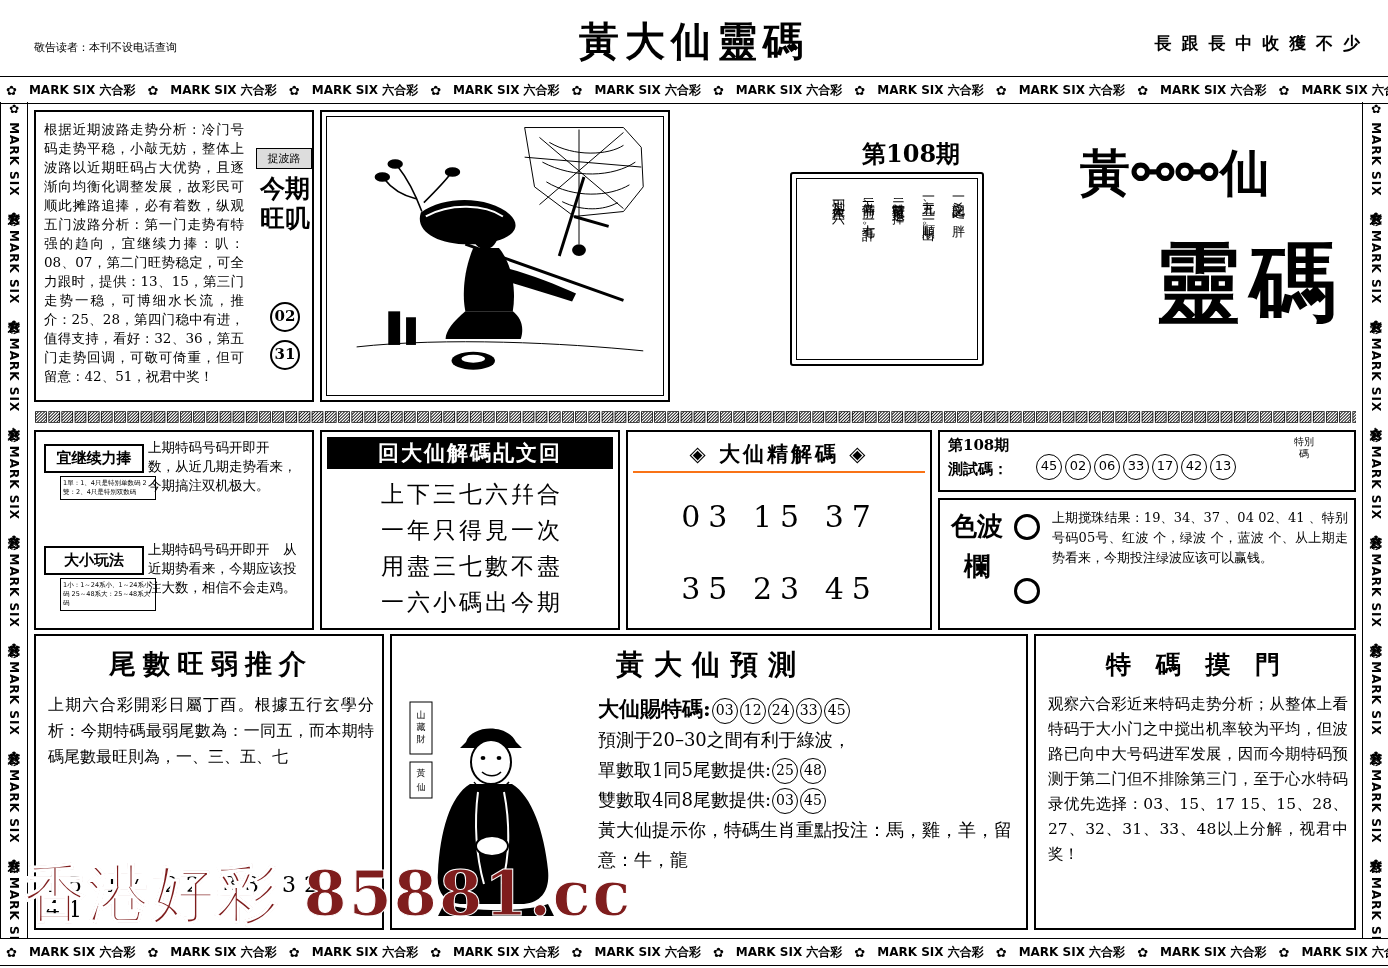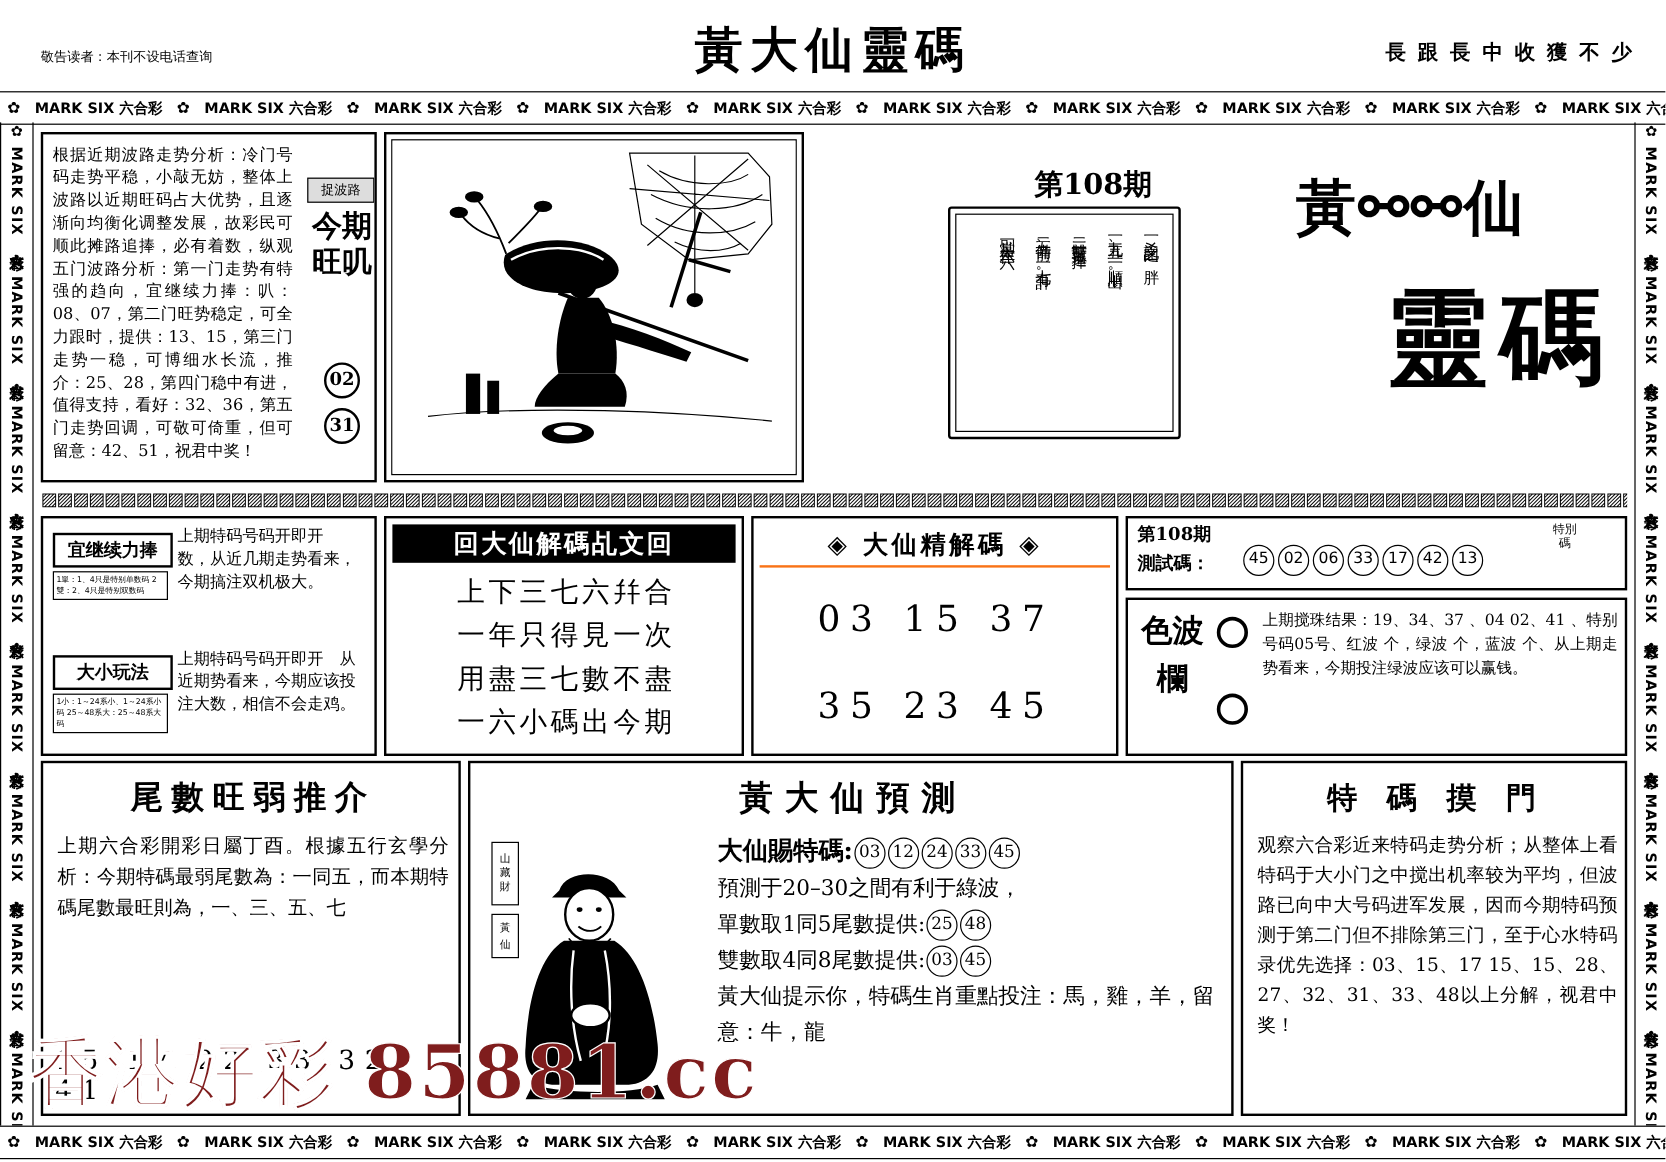--- a/index.html
+++ b/index.html
@@ -50,21 +50,21 @@
   .logo-line1{position:absolute;left:0;top:6px;width:340px;text-align:center;font-size:50px;font-weight:bold;font-family:"DejaVu Serif",serif;letter-spacing:2px;line-height:94px;}
   .logo-line2{position:absolute;left:0;top:112px;width:340px;text-align:right;font-size:86px;font-weight:bold;font-family:"DejaVu Serif",serif;letter-spacing:10px;line-height:100px;}
 
   
   .chain{position:absolute;left:6px;top:302px;width:1322px;height:20px;overflow:hidden;font-size:15px;line-height:20px;letter-spacing:-1px;white-space:nowrap;}
 
   
   #play-box{left:6px;top:326px;width:280px;height:200px;}
   .play-card{position:relative;height:92px;}
   .play-tag{position:absolute;left:8px;top:12px;width:96px;border:2px solid #000;text-align:center;font-size:15px;font-weight:bold;padding:3px 0;font-family:"DejaVu Serif",serif;}
-  .play-sub{position:absolute;left:8px;top:44px;width:96px;font-size:6.5px;line-height:9px;border:1px solid #000;padding:2px;box-sizing:border-box;font-family:"DejaVu Sans",sans-serif;}
+  .play-sub{position:absolute;left:24px;top:44px;width:96px;font-size:6.5px;line-height:9px;border:1px solid #000;padding:2px;box-sizing:border-box;font-family:"DejaVu Sans",sans-serif;}
   .play-text{position:absolute;left:112px;top:6px;width:158px;font-size:13.5px;line-height:19px;font-family:"DejaVu Serif",serif;}
 
   #riddle-box{left:292px;top:326px;width:300px;height:200px;}
   .riddle-head{position:absolute;left:5px;top:5px;width:286px;height:32px;background:#000;color:#fff;text-align:center;font-size:21px;font-weight:bold;line-height:32px;font-family:"DejaVu Serif",serif;letter-spacing:2px;}
   .riddle-lines{position:absolute;left:10px;top:44px;width:280px;font-size:23px;line-height:36px;text-align:center;font-family:"DejaVu Serif",serif;letter-spacing:3px;}
 
   #jie-box{left:598px;top:326px;width:306px;height:200px;}
   .jie-head{position:absolute;left:5px;top:5px;width:292px;height:34px;border-bottom:2px solid #f97316;text-align:center;font-size:21px;font-weight:bold;line-height:34px;font-family:"DejaVu Serif",serif;letter-spacing:3px;}
   .jie-nums{position:absolute;left:6px;top:48px;width:292px;text-align:center;font-size:30px;font-family:"DejaVu Serif",serif;line-height:74px;letter-spacing:8px;}
 

